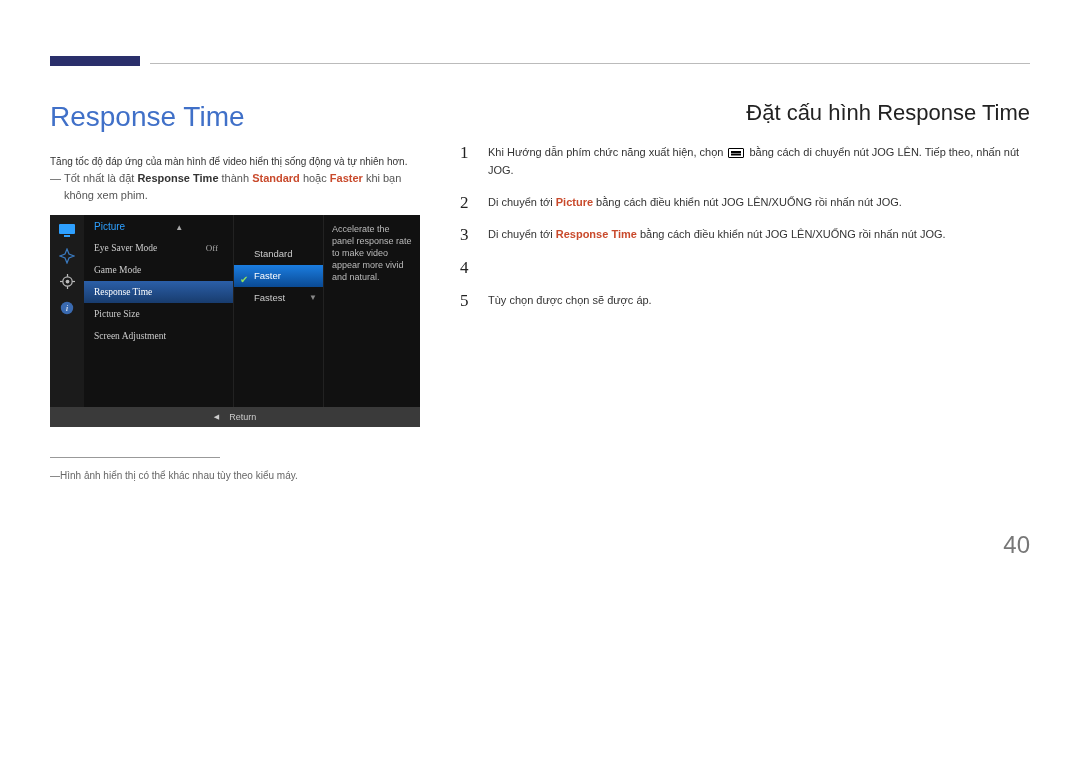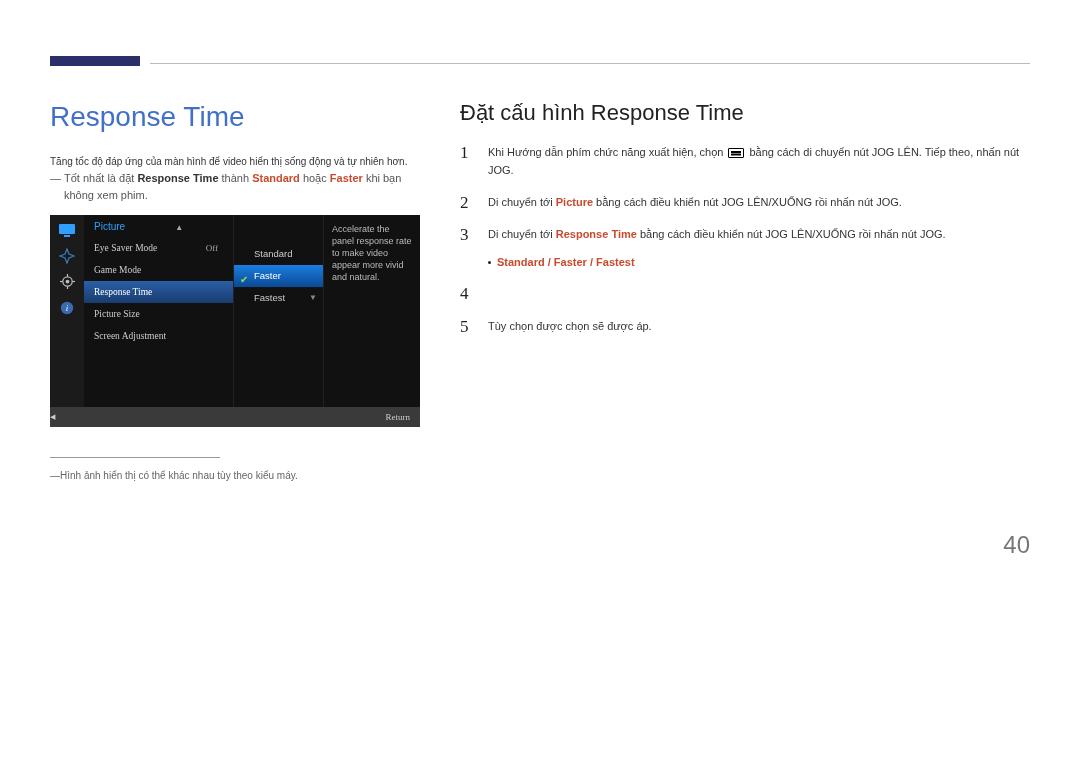--- a/index.html
+++ b/index.html
@@ -6,21 +6,21 @@
   html, body { width: 1080px; height: 763px; background: #fff; font-family: Arial, Helvetica, sans-serif; color: #222; }
   .page { position: relative; width: 1080px; height: 587px; padding: 40px 50px 40px 50px; }
   .header-accent { position: absolute; left: 50px; top: 56px; width: 90px; height: 10px; background: #2a2f6b; }
   .header-rule { position: absolute; left: 150px; right: 50px; top: 63px; height: 1px; background: #bbb; }
 
   .columns { display: flex; margin-top: 60px; gap: 40px; }
   .col-left { width: 370px; }
   .col-right { flex: 1; }
 
   .h1 { font-size: 28px; font-weight: 400; color: #4070c8; margin-bottom: 20px; line-height: 1.2; }
-  .h1-dark { font-size: 22px; font-weight: 400; color: #222; margin-bottom: 18px; line-height: 1.2; }
+  .h1-dark { font-size: 22px; font-weight: 400; color: #222; margin-bottom: 18px; line-height: 1.2; text-align: right; }
 
   .body-text { font-size: 10px; line-height: 1.6; color: #333; margin-bottom: 0; }
   .note-indent { position: relative; font-size: 11px; line-height: 1.6; color: #555; padding-left: 14px; margin-bottom: 10px; }
   .note-indent .dash { position: absolute; left: 0; top: 0; }
   .note-indent .em-highlight { font-weight: 700; color: #333; }
   .note-indent .or-highlight { font-weight: 700; color: #c94a2c; }
 
   .footnote-rule { width: 170px; height: 1px; background: #999; margin: 30px 0 10px 0; }
   .footnote { font-size: 10px; color: #666; line-height: 1.5; padding-left: 10px; position: relative; }
   .footnote .dash { position: absolute; left: 0; top: 0; }
@@ -40,21 +40,21 @@
   .osd-list { list-style: none; font-family: Liberation Serif, serif; }
   .osd-list li { height: 22px; line-height: 22px; padding: 0 10px; position: relative; font-size: 9.5px; color: #ccc; }
   .osd-list li.selected { background: linear-gradient(#2b5fa8, #183c6e); color: #fff; }
   .osd-list li .val { position: absolute; right: 15px; color: #aaa; font-size: 9px; }
   .osd-sub-spacer { height: 28px; }
   .osd-sub { list-style: none; }
   .osd-sub li { height: 22px; line-height: 22px; padding: 0 8px 0 20px; font-size: 9.5px; color: #ccc; position: relative; }
   .osd-sub li.highlight { background: linear-gradient(#1b7de0, #0a4a94); color: #fff; }
   .osd-sub li .check { position: absolute; left: 6px; top: 4px; font-size: 10px; color: #8fe060; }
   .osd-sub li .arrow-down { position: absolute; right: 6px; color: #888; font-size: 8px; }
-  .osd-footer { position: absolute; left: 0; right: 0; bottom: 0; height: 20px; background: #3a3a3a; display: flex; justify-content: space-between; align-items: center; padding-right: 10px; gap: 10px; font-size: 9px; color: #ccc; font-family: Liberation Serif, serif; }
+  .osd-footer { position: absolute; left: 0; right: 0; bottom: 0; height: 20px; background: #3a3a3a; display: flex; justify-content: center; align-items: center; padding-right: 0; gap: 10px; font-size: 9px; color: #ccc; }
   .osd-footer .tri { font-size: 7px; }
 
   
   .steps { list-style: none; }
   .steps li { display: flex; gap: 14px; margin-bottom: 14px; }
   .step-num { font-size: 17px; color: #222; width: 14px; flex-shrink: 0; line-height: 1.1; font-family: Georgia, serif; }
   .step-text { font-size: 11px; line-height: 1.6; color: #333; }
   .step-text .hl { font-weight: 700; color: #c94a2c; }
   .step-text .menu-icon { display: inline-block; width: 16px; height: 10px; border: 1.5px solid #000; border-radius: 1px; position: relative; vertical-align: middle; margin: 0 2px; background: #fff; }
   .step-text .menu-icon::before { content: ""; position: absolute; left: 2px; right: 2px; top: 2px; height: 1.5px; background: #000; box-shadow: 0 2.5px 0 #000; }
@@ -157,21 +157,20 @@
           <li>
             <div class="step-num">2</div>
             <div class="step-text">
               <div><span>Di chuyển tới </span><span class="hl">Picture</span><span> bằng cách điều khiển nút JOG LÊN/XUỐNG rồi nhấn nút JOG.</span></div>
             </div>
           </li>
           <li>
             <div class="step-num">3</div>
             <div class="step-text">
               <div><span>Di chuyển tới </span><span class="hl">Response Time</span><span> bằng cách điều khiển nút JOG LÊN/XUỐNG rồi nhấn nút JOG.</span></div>
-              <div style="margin-top: 10px;"><span class="bullet"></span><span class="hl">Standard</span><span class="hl"> / </span><span class="hl">Faster</span><span class="hl"> / </span><span class="hl">Fastest</span></div>
             </div>
           </li>
           <li>
             <div class="step-num">4</div>
           </li>
           <li>
             <div class="step-num">5</div>
             <div class="step-text">
               <div><span>Tùy chọn được chọn sẽ được áp.</span></div>
             </div>

